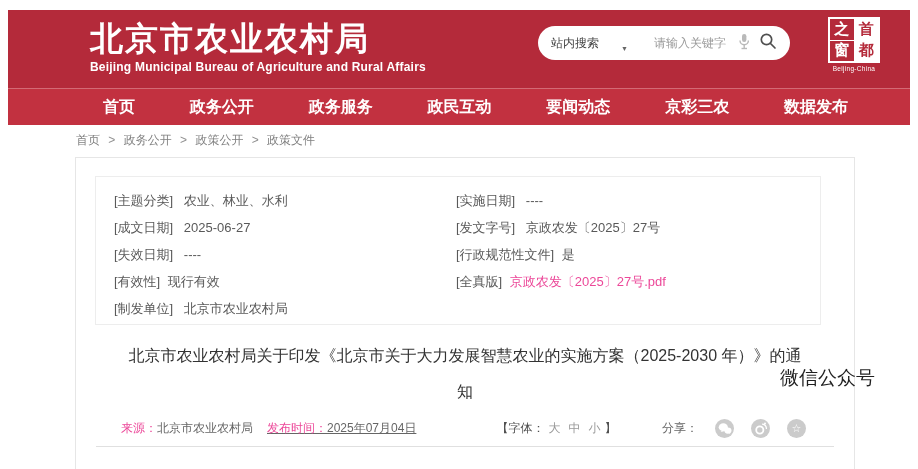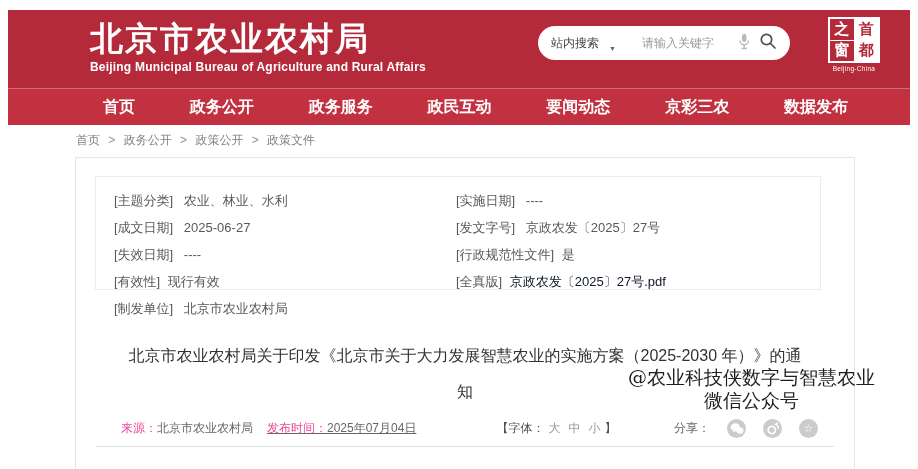--- a/index.html
+++ b/index.html
@@ -8,21 +8,21 @@
   .page { position:relative; width:918px; height:469px; background:#fff; overflow:hidden; }
 
   
   .header { position:absolute; left:8px; top:10px; width:902px; height:78px; background:#b42a3a; }
   .logo { position:absolute; left:82px; top:11px; color:#fff; cursor:pointer; }
   .logo-title { font-size:33px; font-weight:bold; letter-spacing:2px; line-height:36px; }
   .logo-sub { font-size:12px; font-weight:bold; margin-top:3px; letter-spacing:.2px; }
 
   .search { position:absolute; left:530px; top:16px; width:252px; height:34px; background:#fff;
             border-radius:17px; display:flex; align-items:center; padding:0 13px; }
-  .search-cat { font-size:12px; color:#444; display:flex; align-items:flex-end; gap:10px; cursor:pointer; white-space:nowrap; }
+  .search-cat { font-size:12px; color:#444; display:flex; align-items:flex-end; gap:22px; cursor:pointer; white-space:nowrap; }
   .search-caret { font-size:7px; color:#666; }
   .search input { border:none; outline:none; flex:1; min-width:0; font-size:12px; color:#333; margin-left:26px; background:transparent; }
   .search input::placeholder { color:#9a9a9a; }
   .search-icons { display:flex; align-items:center; gap:9px; }
 
   .seal { position:absolute; right:29px; top:7px; width:54px; text-align:center; cursor:pointer; }
   .seal-grid { width:52px; height:46px; margin:0 auto; background:#fff; border:2px solid #fff;
                display:grid; grid-template-columns:1fr 1fr; grid-template-rows:1fr 1fr; gap:1px; }
   .seal-cell { display:flex; align-items:center; justify-content:center; font-size:15px; font-weight:bold;
                font-family:"DejaVu Serif","Liberation Serif",serif; }
@@ -37,40 +37,40 @@
   .nav-item { color:#fff; font-size:16px; font-weight:bold; cursor:pointer; white-space:nowrap; }
 
   
   .breadcrumb { position:absolute; left:76px; top:132px; font-size:12px; color:#808080; }
   .breadcrumb .crumb { cursor:pointer; }
   .breadcrumb .sep { margin:0 5px; color:#909090; }
 
   
   .content-box { position:absolute; left:75px; top:157px; width:780px; height:320px;
                  background:#fff; border:1px solid #e6e6e6; border-bottom:none; }
-  .meta-box { position:absolute; left:19px; top:18px; width:726px; height:114px;
+  .meta-box { position:absolute; left:19px; top:18px; width:726px; height:149px;
               border:1px solid #ededed; padding:10px 0 0 18px; display:flex; }
   .meta-col { display:flex; flex-direction:column; }
   .meta-col.left { width:342px; }
   .meta-row { height:27px; line-height:27px; font-size:13px; color:#595959; white-space:nowrap; }
   .meta-label { color:#595959; }
   .meta-value { margin-left:7px; color:#595959; }
   .meta-value.wide-gap { margin-left:4px; }
-  .meta-value.pdf-link { color:#0f172a; cursor:pointer; }
+  .meta-value.pdf-link { color:#ec4899; cursor:pointer; }
 
   .article-title { position:absolute; top:180px; left:50%; transform:translateX(-50%);
                    width:688px; text-align:center; font-size:16px; color:#333; line-height:36px; }
 
   .src-row { position:absolute; top:260px; left:0; right:0; height:20px; display:flex;
              align-items:center; font-size:12px; color:#666; padding-left:45px; }
   .src-label,.pub-label { color:#ec4899; }
   .pub-block { margin-left:14px;text-decoration:underline; }
   .font-block { margin-left:80px; color:#4f4f4f; display:flex; align-items:center; }
   .font-size-link { color:#999; margin:0 4px; cursor:pointer; }
-  .share-block { margin-left:auto; margin-right:36px; display:flex; align-items:center; gap:17px; }
+  .share-block { margin-left:auto; margin-right:48px; display:flex; align-items:center; gap:17px; }
   .share-label { color:#666; }
   .share-circle { width:19px; height:19px; border-radius:50%; background:#cbcbcb; display:flex;
                   align-items:center; justify-content:center; cursor:pointer; }
   .star-glyph { color:#fff; font-size:11px; line-height:1; }
 
   .divider { position:absolute; top:288px; left:20px; right:20px; border-top:1px solid #e0e0e0; }
 
   
   .watermark { position:absolute; right:43px; top:366px; text-align:center;
                font-family:"DejaVu Serif","Liberation Serif",serif; font-size:19px;
@@ -220,17 +220,16 @@
         <span class="share-circle">
           <span class="star-glyph">☆</span>
         </span>
       </span>
     </div>
 
     <div class="divider"></div>
   </div>
 
   <div class="watermark">
-    <div>@农业科技侠数字与智慧农业</div>
     <div>微信公众号</div>
   </div>
 
 </div>
 
 </body></html>

